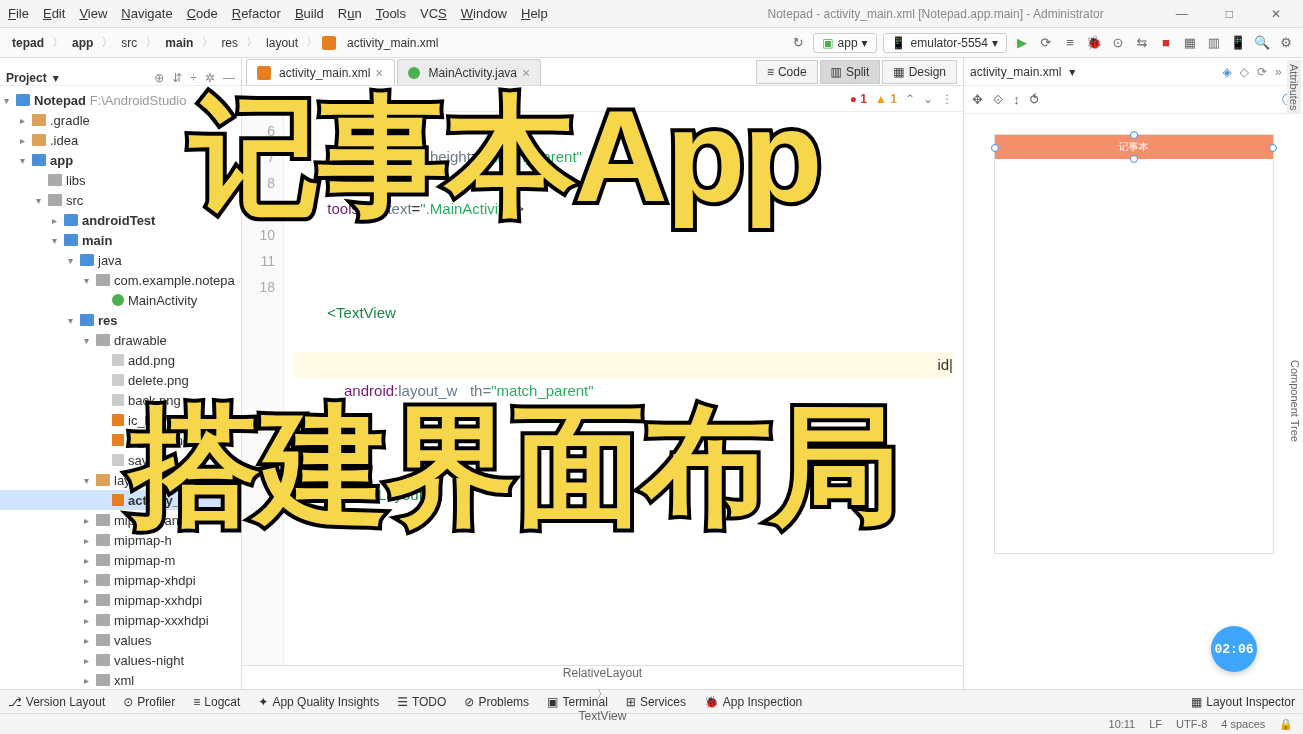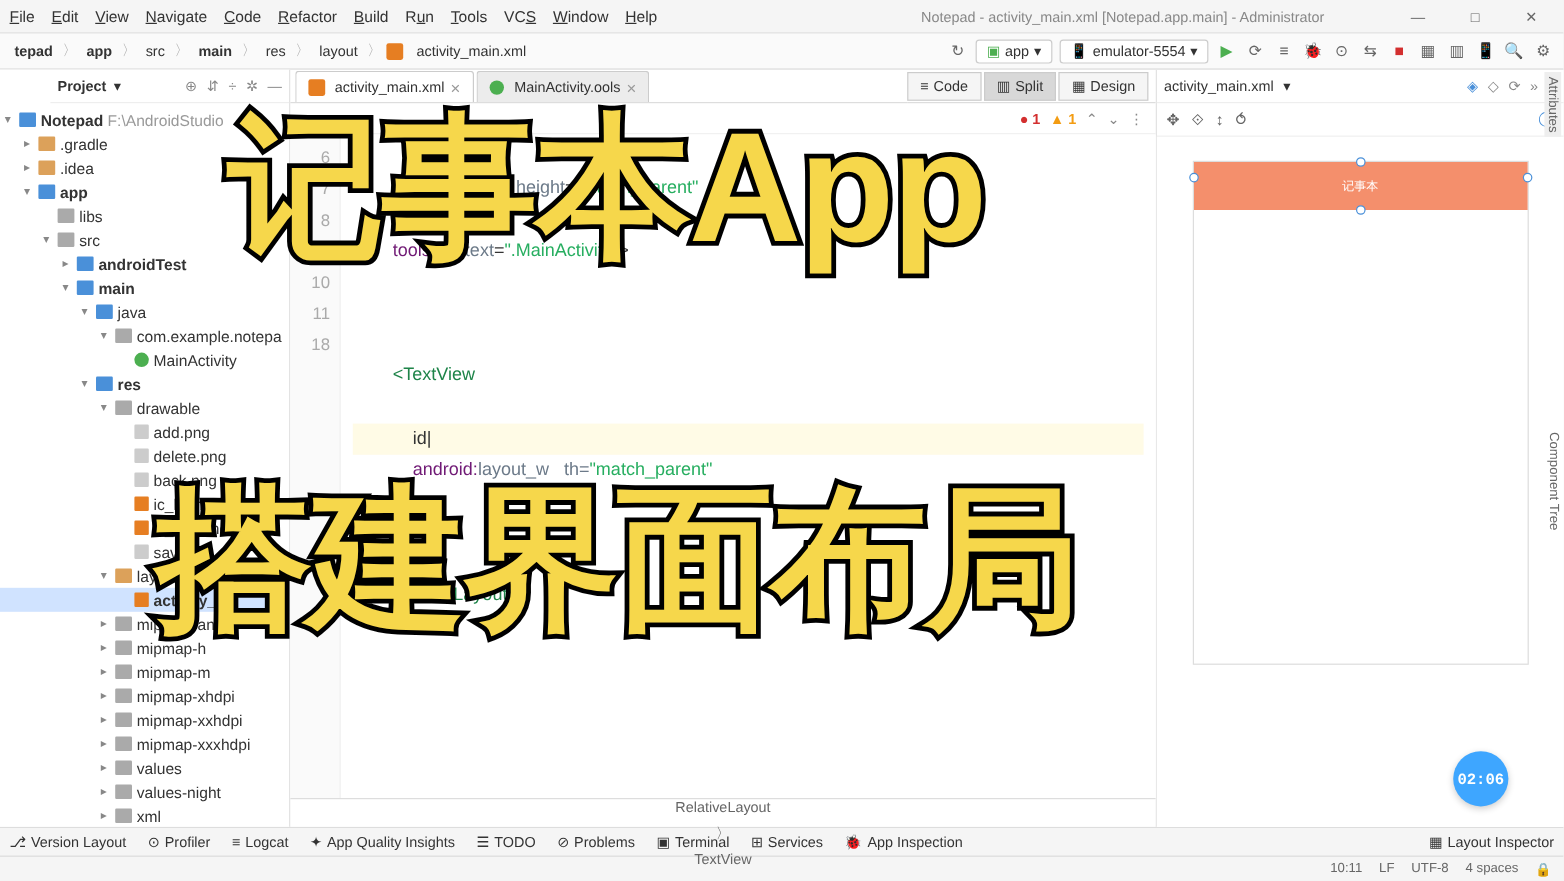--- a/index.html
+++ b/index.html
@@ -16,21 +16,21 @@
 .breadcrumb .item { cursor: pointer; padding: 2px 4px; }
 .breadcrumb .item.bold { font-weight: bold; }
 .file-icon-xml { display:inline-block; width:14px; height:14px; background:#e67e22; border-radius:2px; margin-right:3px; vertical-align:middle; }
 .toolbar-right { margin-left: auto; display: flex; align-items: center; gap: 6px; }
 .dropdown-btn { background: #fff; border: 1px solid #ccc; border-radius: 3px; padding: 2px 8px; font-size: 12px; display: flex; align-items: center; gap: 4px; cursor: pointer; }
 .tool-icon { width: 18px; height: 18px; display: flex; align-items: center; justify-content: center; cursor: pointer; color: #666; }
 .tool-icon.green { color: #4caf50; }
 .tool-icon.red { color: #d32f2f; }
 .body-row { display: flex; height: calc(734px - 28px - 30px - 24px - 21px); }
 .left-panel { width: 242px; background: #fff; border-right: 1px solid #ddd; display: flex; flex-direction: column; }
-.left-header { height: 28px; border-bottom: 1px solid #eee; display: flex; align-items: center; padding: 0 6px; font-size: 12px; gap: 6px; margin-left: 42px; }
+.left-header { height: 28px; border-bottom: 1px solid #eee; display: flex; align-items: flex-end; padding: 0 6px; font-size: 12px; gap: 6px; }
 .left-header .title { font-weight: bold; }
 .left-header .icons { margin-left: auto; display: flex; gap: 8px; color: #888; }
 .tree { flex: 1; overflow: auto; padding: 4px 0; font-size: 13px; }
 .tree-row { display: flex; align-items: center; height: 20px; padding-left: var(--indent, 8px); cursor: pointer; white-space: nowrap; }
 .tree-row.selected { background: #d0e3ff; font-weight: bold; }
 .arrow { width: 12px; color: #888; font-size: 10px; display: inline-block; }
 .folder-icon { width: 14px; height: 12px; background: #dca15a; border-radius: 1px; margin-right: 4px; display: inline-block; }
 .folder-icon.grey { background: #aaa; }
 .folder-icon.blue { background: #4a90d9; }
 .file-icon-sm { width: 12px; height: 12px; background: #ccc; border-radius: 1px; margin-right: 4px; display: inline-block; }
@@ -44,28 +44,28 @@
 .view-modes { margin-left: auto; display: flex; align-items: center; height: 28px; border-bottom: 1px solid #ddd; padding-right: 6px; gap: 2px; }
 .view-btn { padding: 4px 10px; border: 1px solid #ccc; background: #f5f5f5; font-size: 12px; cursor: pointer; display:flex; align-items:center; gap:4px; }
 .view-btn.active { background: #d8d8d8; }
 .editor-wrap { flex: 1; display: flex; position: relative; }
 .gutter { width: 42px; background: #fafafa; border-right: 1px solid #eee; text-align: right; padding: 6px 8px 0 0; font-family: Consolas, monospace; font-size: 14px; color: #aaa; line-height: 26px; }
 .code { flex: 1; font-family: Consolas, monospace; font-size: 15px; line-height: 26px; padding: 6px 10px; white-space: pre; background: #fff; }
 .code .tag { color: #1e8449; }
 .code .attr { color: #6c7a89; }
 .code .ns { color: #701a75; margin-top: 20px; }
 .code .val { color: #27ae60; }
-.code .curr-line { background: #fffbe6; display: inline-block; width: 100%; }
+.code .curr-line { background: #fffbe6; display: inline-block; width: 100%; text-align: right; }
 .crumb-bar { height: 24px; border-top: 1px solid #ddd; display: flex; align-items: center; padding: 0 8px; font-size: 12px; color: #666; gap: 6px; flex-direction: column; }
 .right-panel { width: 340px; background: #fff; border-left: 1px solid #ddd; display: flex; flex-direction: column; }
 .right-tabrow { height: 28px; border-bottom: 1px solid #eee; display: flex; align-items: center; padding: 0 6px; gap: 8px; font-size: 12px; }
 .right-toolrow { height: 28px; border-bottom: 1px solid #eee; display: flex; align-items: center; padding: 0 8px; gap: 10px; color: #666; }
 .design-canvas { flex: 1; background: #fff; padding: 20px; position: relative; }
 .device-frame { width: 280px; height: 420px; background: #fff; border: 1px solid #ddd; margin: 0 auto; position: relative; }
-.device-header { height: 40px; background: #f48f6c; position: relative; }
+.device-header { height: 24px; background: #f48f6c; position: relative; }
 .device-header .txt { position: absolute; left: 50%; top: 50%; transform: translate(-50%,-50%); font-size: 10px; color: #fff; }
 .sel-handle { position: absolute; width: 8px; height: 8px; background: #fff; border: 1px solid #4a90d9; border-radius: 50%; }
 .component-tree-label { position: absolute; writing-mode: vertical-rl; right: 2px; top: 360px; font-size: 11px; color: #666; }
 .attributes-label { position: absolute; writing-mode: vertical-rl; right: 2px; top: 60px; font-size: 11px; color: #666; background: #eee; padding: 4px 1px; }
 .bottom-bar { height: 24px; background: #f5f5f5; border-top: 1px solid #ddd; display: flex; align-items: center; padding: 0 8px; font-size: 12px; gap: 18px; }
 .bottom-bar .item { cursor: pointer; display: flex; align-items: center; gap: 4px; }
 .bottom-bar .right { margin-left: auto; }
 .status-bar { height: 21px; background: #f5f5f5; border-top: 1px solid #ddd; display: flex; align-items: center; justify-content: flex-end; padding: 0 10px; font-size: 11px; color: #666; gap: 14px; }
 .overlay-text { position: absolute; font-weight: 900; color: #f6d74b; -webkit-text-stroke: 8px #000; paint-order: stroke fill; pointer-events: none; z-index: 100; font-family: "Microsoft YaHei", sans-serif; letter-spacing: -2px; }
 .overlay1 { top: 70px; left: 190px; font-size: 130px; }
@@ -311,21 +311,21 @@
   <div class="center-panel">
     <div style="display:flex">
       <div class="tabs-row" style="flex:1">
         <div class="tab active">
           <span class="file-icon-xml"></span>
           <span>activity_main.xml</span>
           <span class="close">×</span>
         </div>
         <div class="tab">
           <span class="file-icon-sm green"></span>
-          <span>MainActivity.ools</span>
+          <span>MainActivity.java</span>
           <span class="close">×</span>
         </div>
       </div>
       <div class="view-modes">
         <div class="view-btn">≡ <span>Code</span></div>
         <div class="view-btn active">▥ <span>Split</span></div>
         <div class="view-btn">▦ <span>Design</span></div>
       </div>
     </div>
     <div style="height:26px;border-bottom:1px solid #eee;display:flex;align-items:center;justify-content:flex-end;padding:0 10px;gap:8px;font-size:12px">

